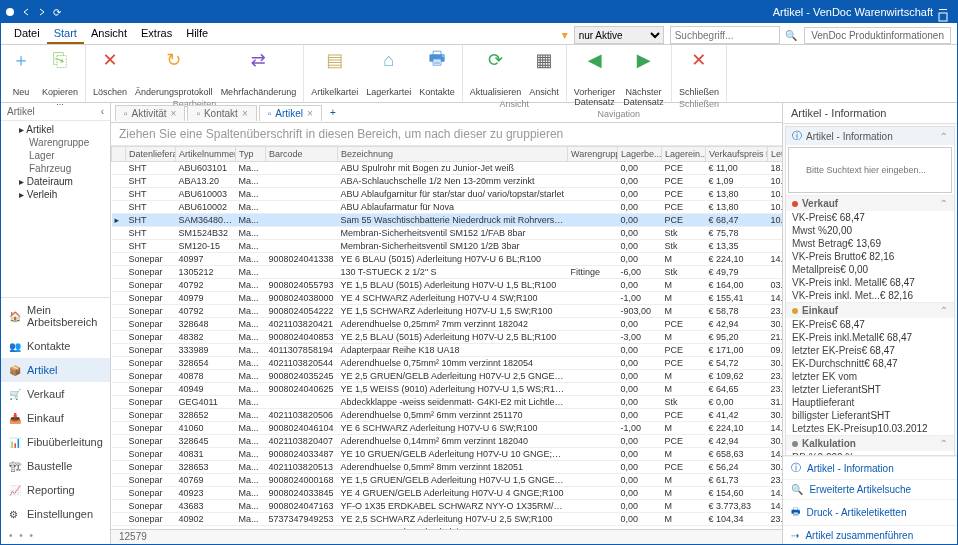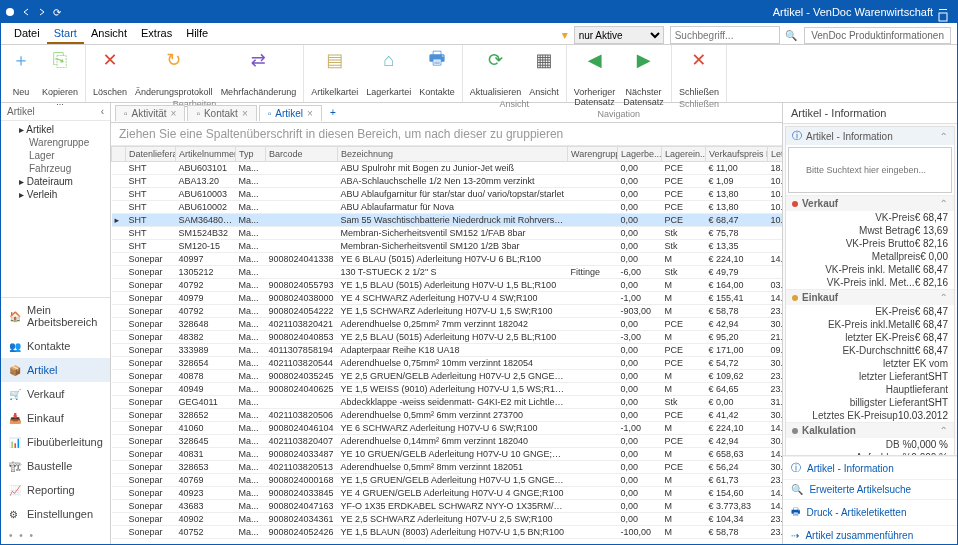--- a/index.html
+++ b/index.html
@@ -48,21 +48,21 @@
 .grid .r{text-align:left}
 .status{height:16px;border-top:1px solid #d0d0d0;background:#f7f7f7;font-size:9px;color:#666;padding:1px 8px}
 .rightpane{width:175px;border-left:1px solid #d0d0d0;display:flex;flex-direction:column;background:#fafafa}
 .rightpane .hdr{padding:4px 8px;font-size:11px;color:#444;border-bottom:1px solid #e0e0e0;background:#fff}
 .rp-body{flex:1;overflow:auto;padding:2px}
 .acc{border:1px solid #e0e0e0;margin-bottom:2px;background:#fff}
 .acc .ah{background:#eef3f8;padding:2px 6px;font-size:10px;color:#555;display:flex;justify-content:space-between;align-items:center;cursor:pointer}
 .acc .ah .ch{color:#999}
 .acc .srch{padding:2px}
 .acc .srch input{width:100%;border:1px solid #ccc;padding:17px;font-size:9px}
-.kv{display:flex;justify-content:flex-end;padding:1px 6px;font-size:9px;color:#444}
+.kv{display:flex;justify-content:flex-start;padding:1px 6px;font-size:9px;color:#444}
 .kv .v{color:#333}
 .subh{padding:2px 6px;font-size:9px;color:#666;background:#f5f5f5;display:flex;align-items:center;gap:4px;border-top:1px solid #eee}
 .subh .dot{width:6px;height:6px;border-radius:50%}
 .rp-links{border-top:1px solid #e0e0e0;background:#fff}
 .rp-links .lk{padding:4px 8px;font-size:10px;color:#0b5bb3;cursor:pointer;display:flex;align-items:center;gap:6px;border-top:1px solid #f0f0f0}
 svg{display:block}
 </style>
 </head>
 <body>
 
@@ -511,21 +511,21 @@
               <td>Stk</td>
               <td class="r">€ 0,00</td>
               <td>31.05.2013</td>
             </tr>
             <tr>
               <td></td>
               <td>Sonepar</td>
               <td>328652</td>
               <td>Ma...</td>
               <td>4021103820506</td>
-              <td>Aderendhuelse 0,5mm² 6mm verzinnt 273700</td>
+              <td>Aderendhuelse 0,5mm² 6mm verzinnt 251170</td>
               <td></td>
               <td class="r">0,00</td>
               <td>PCE</td>
               <td class="r">€ 41,42</td>
               <td>30.10.2013</td>
             </tr>
             <tr>
               <td></td>
               <td>Sonepar</td>
               <td>41060</td>
@@ -614,21 +614,21 @@
               <td class="r">0,00</td>
               <td>M</td>
               <td class="r">€ 3.773,83</td>
               <td>14.02.2015</td>
             </tr>
             <tr>
               <td></td>
               <td>Sonepar</td>
               <td>40902</td>
               <td>Ma...</td>
-              <td>9008024034361</td>
+              <td>5737347949253</td>
               <td>YE 2,5 SCHWARZ Aderleitung H07V-U 2,5 SW;R100</td>
               <td></td>
               <td class="r">0,00</td>
               <td>M</td>
               <td class="r">€ 104,34</td>
               <td>23.11.2015</td>
             </tr>
             <tr>
               <td></td>
               <td>Sonepar</td>
@@ -638,20 +638,21 @@
               <td>YE 1,5 BLAUN (8003) Aderleitung H07V-U 1,5 BN;R100</td>
               <td></td>
               <td class="r">-100,00</td>
               <td>M</td>
               <td class="r">€ 58,78</td>
               <td>23.11.2015</td>
             </tr>
           </tbody>
       </table>
     </div>
+    <div class="status"><span>12579</span></div>
   </div>
 
   <div class="rightpane">
     <div class="hdr">Artikel - Information</div>
     <div class="rp-body">
       <div class="acc">
         <div class="ah">
           <span style="display:flex;align-items:center;gap:4px">
               <span style="color:#0b5bb3">ⓘ</span>
               <span>Artikel - Information</span>
@@ -663,20 +664,24 @@
             <div class="subh">
               <span class="dot" style="background:#d94b3a"></span>
               <b style="flex:1">Verkauf</b>
               <span style="color:#999">⌃</span>
             </div>
             <div class="kv">
               <span>VK-Preis</span>
               <span class="v">€ 68,47</span>
             </div>
             <div class="kv">
+              <span>Mwst %</span>
+              <span class="v">20,00</span>
+            </div>
+            <div class="kv">
               <span>Mwst Betrag</span>
               <span class="v">€ 13,69</span>
             </div>
             <div class="kv">
               <span>VK-Preis Brutto</span>
               <span class="v">€ 82,16</span>
             </div>
             <div class="kv">
               <span>Metallpreis</span>
               <span class="v">€ 0,00</span>

